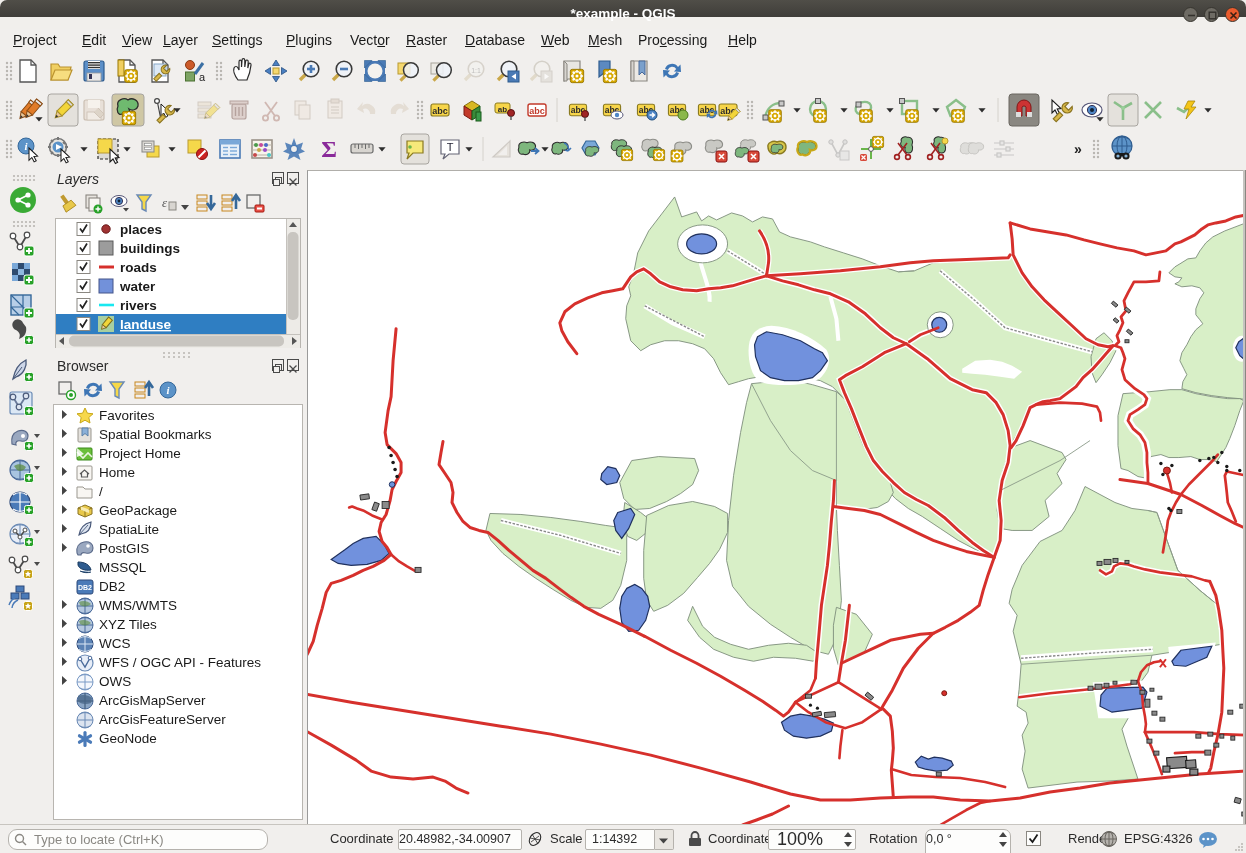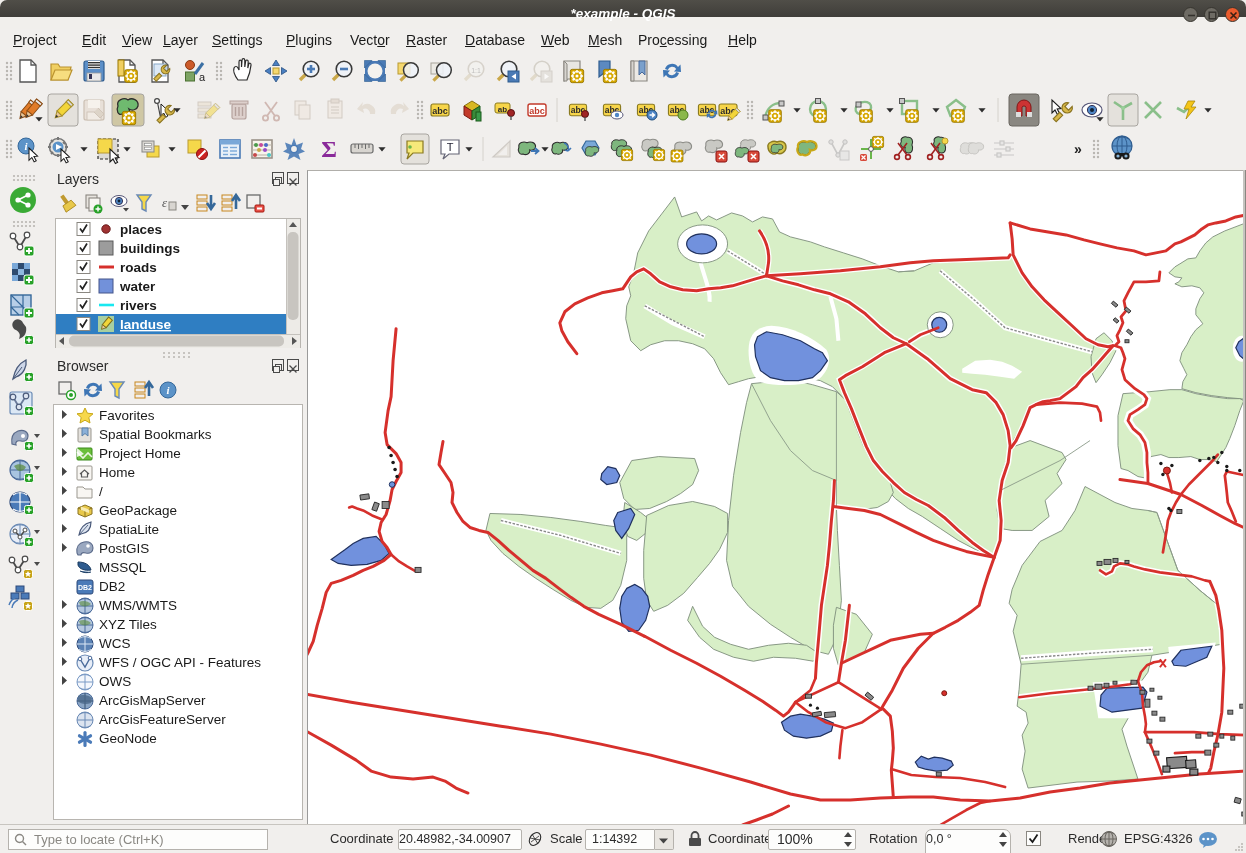--- a/index.html
+++ b/index.html
@@ -1,20 +1,20 @@
 <!DOCTYPE html>
 <html><head>
 <meta charset="utf-8">
 <style>
   * { margin:0; padding:0; box-sizing:border-box; }
   html,body { width:1246px; height:853px; overflow:hidden; background:#f1efec;
     font-family:"Liberation Sans", sans-serif; }
   
   #titlebar { position:absolute; left:0; top:0; width:1246px; height:17px;
-    background:linear-gradient(#504e48,#3f3d39); border-radius:7px 7px 0 0;font-style:italic; }
+    background:linear-gradient(#504e48,#3f3d39); border-radius:7px 7px 0 0; }
   #title { position:absolute; left:0; top:0; width:100%; text-align:center; line-height:28px;
     color:#fff; font-weight:bold; font-size:13.5px; }
   .winbtn { position:absolute; top:7px; width:15px; height:15px; border-radius:50%;
     background:#6e6b64; border:1px solid #37352f; }
   .winbtn svg { position:absolute; left:0; top:0; }
   #btn-close { background:#ea5b2d; }
   
   #menubar { position:absolute; left:0; top:29px; width:1246px; height:24px; background:#f1efed;
     font-size:14px; color:#1a1a1a;padding-left:9px; }
   #menubar span { position:absolute; top:3px; }
@@ -841,21 +841,21 @@
       </g>
       <path d="M-8,8 A10,10 0 0 1 -2,0 M-11,5 A14,14 0 0 1 -4,-3" stroke="#4a7ab8" stroke-width="1.4" fill="none"></path>
       <g transform="translate(8,6)">
         <rect x="-4.5" y="-4.5" width="9" height="9" rx="2" fill="#c8a418" stroke="#fff" stroke-width="1"></rect>
         <path d="M0,-3 L1,-1 3,-1 1.5,.5 2,3 0,1.5 -2,3 -1.5,.5 -3,-1 -1,-1 Z" fill="#fff"></path>
       </g>
     </g>
 </svg>
 
 <div style="position:absolute;left:50px;top:168px;width:256px;height:656px;background:#f1efed;"></div>
-<div class="ptitle" style="left:57px;top:171px;">Layers</div>
+<div class="ptitle" style="left:57px;top:171px;font-style:italic;">Layers</div>
 <div class="pbtn" style="left:272px;top:172px;"><svg width="10" height="10">
       <rect x="2.5" y="0.5" width="6" height="6" fill="none" stroke="#4a4a4a"></rect>
       <rect x="0.5" y="2.5" width="6" height="6" fill="#f1efed" stroke="#4a4a4a"></rect>
     </svg></div>
 <div class="pbtn" style="left:287px;top:172px;"><svg width="10" height="10">
       <path d="M1.5,1.5 L8.5,8.5 M8.5,1.5 L1.5,8.5" stroke="#4a4a4a" stroke-width="1.3"></path>
     </svg></div>
 <svg width="250" height="26" style="position:absolute;left:53px;top:190px;">
  <g transform="translate(14,13)">
       <g transform="rotate(-35)">
@@ -1341,21 +1341,21 @@
 <g fill="#8a8a8a" stroke="#1a1a1a" stroke-width="1.1">
  <rect x="1167" y="757" width="20" height="11" transform="rotate(-4 1177 762)"></rect>
  <rect x="1186" y="760" width="10" height="8" transform="rotate(-4 1191 764)"></rect>
  <rect x="1163" y="766" width="7" height="6"></rect>
  <rect x="1190" y="769" width="8" height="6"></rect>
 </g>
 </svg>
 <div style="position:absolute;left:1243px;top:170px;width:3px;height:654px;background:#c6c4c0;border-right:1px solid #8a8781;box-sizing:border-box;"></div>
 
 <div id="statusbar" style="position:absolute;left:0;top:824px;width:1246px;height:29px;background:#f1efed;border-top:1px solid #c8c5c0;font-size:13px;color:#2b2b2b;">
-  <div style="position:absolute;left:8px;top:4px;width:260px;height:21px;background:#fdfdfc;border:1px solid #b5b2ad;border-radius:0;">
+  <div style="position:absolute;left:8px;top:4px;width:260px;height:21px;background:#fdfdfc;border:1px solid #b5b2ad;border-radius:9px;">
     <svg width="14" height="14" style="position:absolute;left:5px;top:3px;">
         <circle cx="5.5" cy="5.5" r="4" fill="none" stroke="#8a8883" stroke-width="1.4"></circle>
         <line x1="8.5" y1="8.5" x2="12" y2="12" stroke="#8a8883" stroke-width="1.4"></line>
       </svg>
     <span style="position:absolute;left:25px;top:2px;color:#8a8883;">Type to locate (Ctrl+K)</span>
   </div>
   <span style="position:absolute;left:330px;top:6px;">Coordinate</span>
   <div style="position:absolute;left:398px;top:4px;width:124px;height:21px;background:#fdfdfc;border:1px solid #b5b2ad;border-radius:2px;text-align:left;line-height:19px;font-size:12.5px;">20.48982,-34.00907</div>
   <svg width="18" height="18" style="position:absolute;left:526px;top:5px;">
       <g stroke="#2b2b2b" fill="none" stroke-width="1.1">
@@ -1368,21 +1368,21 @@
   <div style="position:absolute;left:655px;top:4px;width:19px;height:21px;background:#e8e5e0;border:1px solid #b5b2ad;border-left:none;border-radius:0 2px 2px 0;">
       <svg width="12" height="8" style="position:absolute;left:3px;top:7px;">
         <path d="M1,1.5 L10,1.5 5.5,6.5 Z" fill="#444"></path>
       </svg>
     </div>
   <svg width="14" height="16" style="position:absolute;left:688px;top:6px;">
       <rect x="1" y="7" width="12" height="8" rx="1" fill="#4a4a4a"></rect>
       <path d="M3.5,7 L3.5,4.5 A3.5,3.5 0 0 1 10.5,4.5 L10.5,7" fill="none" stroke="#4a4a4a" stroke-width="1.8"></path>
     </svg>
   <span style="position:absolute;left:708px;top:6px;">Coordinate</span>
-  <div style="position:absolute;left:768px;top:4px;width:88px;height:21px;background:#fdfdfc;border:1px solid #b5b2ad;border-radius:2px;line-height:19px;font-size:14px;padding-left:8px;">100%</div>
+  <div style="position:absolute;left:768px;top:4px;width:88px;height:21px;background:#fdfdfc;border:1px solid #b5b2ad;border-radius:2px;line-height:19px;font-size:18px;padding-left:8px;">100%</div>
   <svg width="12" height="19" style="position:absolute;left:842px;top:5px;">
       <path d="M2,7 L10,7 6,2 Z" fill="#444"></path>
       <path d="M2,12 L10,12 6,17 Z" fill="#444"></path>
     </svg>
   <span style="position:absolute;left:869px;top:6px;">Rotation</span>
   <div style="position:absolute;left:925px;top:4px;width:86px;height:37px;background:#fdfdfc;border:1px solid #b5b2ad;border-radius:7px;line-height:19px;font-size:12.5px;">0,0 °</div>
   <svg width="12" height="19" style="position:absolute;left:997px;top:5px;">
       <path d="M2,7 L10,7 6,2 Z" fill="#444"></path>
       <path d="M2,12 L10,12 6,17 Z" fill="#444"></path>
     </svg>

